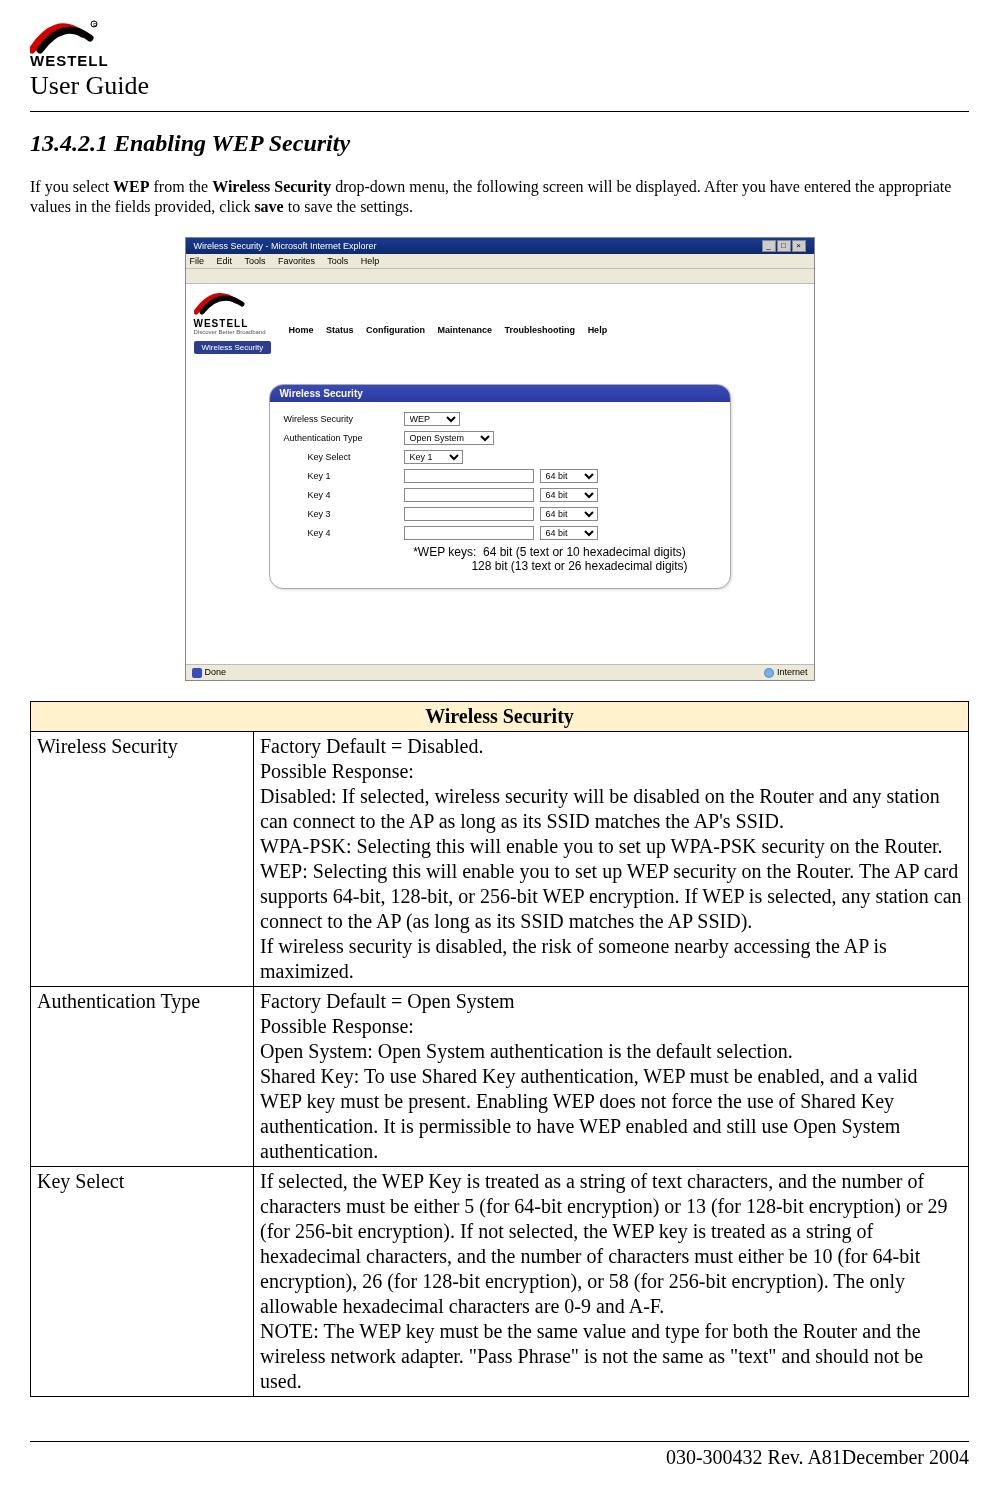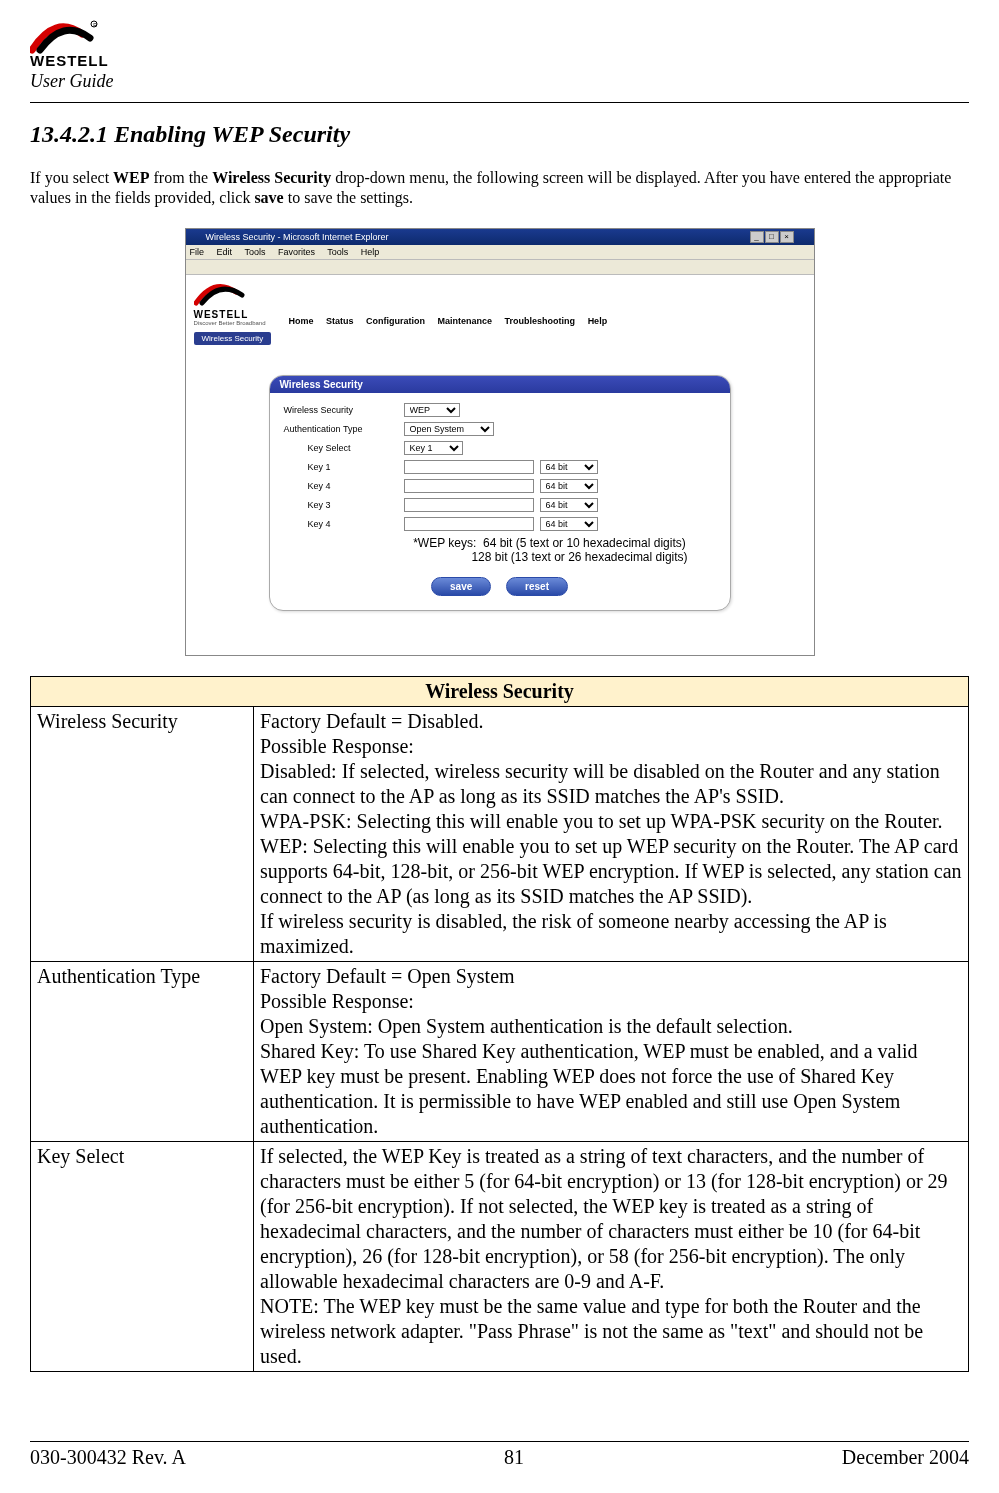--- a/index.html
+++ b/index.html
@@ -14,22 +14,21 @@
     background: #fff;
     position: relative;
   }
   .page {
     box-sizing: border-box;
     padding: 20px 30px 0 30px;
     position: relative;
     height: 100%;
   }
   .user-guide {
-    font-style: italic;
-    font-size: 18px;
+    font-size: 26px;
     margin-top: 2px;
     margin-bottom: 10px;
   }
   .hr-top {
     border: none;
     border-top: 1.5px solid #000;
     margin: 2px 0 18px 0;
   }
   h2.section-title {
     font-style: italic;
@@ -52,21 +51,21 @@
     border: 1px solid #888;
     background: #e8e8e8;
     font-family: Tahoma, Arial, sans-serif;
     font-size: 10px;
     text-align: left;
     box-sizing: border-box;
   }
   .ss-titlebar {
     background: linear-gradient(#1a3a8f, #0d2a6d);
     color: #fff;
-    padding: 2px 20px;
+    padding: 2px 8px;
     display: flex;
     justify-content: space-between;
     align-items: center;
     font-size: 9px;
     gap: 8px;
   }
   .ss-winbtns span {
     display: inline-block;
     width: 12px;
     height: 10px;
@@ -237,21 +236,21 @@
     left: 30px;
     right: 30px;
   }
   .hr-bottom {
     border: none;
     border-top: 1.5px solid #000;
     margin: 0 0 4px 0;
   }
   .footer-row {
     display: flex;
-    justify-content: space-between;
+    justify-content: flex-end;
     font-size: 20px;
   }
 
   
   .logo-block {
     position: relative;
     width: 90px;
   }
   .logo-block svg { display: block; }
   .logo-text {
@@ -356,26 +355,26 @@
             </div>
             <div class="ss-row indent">
               <div class="ss-label" style="width:96px;">Key 4</div>
               <input class="ss-input" style="">
               <select class="ss-select"><option>64 bit</option></select>
             </div>
             <div class="ss-note">
               <span>*WEP keys:</span>&nbsp;&nbsp;<span>64 bit (5 text or 10 hexadecimal digits)</span><br>
               &nbsp;&nbsp;&nbsp;&nbsp;&nbsp;&nbsp;&nbsp;&nbsp;&nbsp;&nbsp;&nbsp;&nbsp;&nbsp;&nbsp;&nbsp;&nbsp;&nbsp;&nbsp;<span>128 bit (13 text or 26 hexadecimal digits)</span>
             </div>
-            <div class="ss-btnrow">
-              <span class="ss-btn">save</span>
-              <span class="ss-btn">reset</span>
-            </div>
           </div>
         </div>
+      </div>
+      <div class="ss-status">
+        <span><span class="done-icon"></span><span>Done</span></span>
+        <span><span class="net-icon"></span><span>Internet</span></span>
       </div>
     </div>
   </div>
 
   <table class="spec">
     <tbody>
         <tr>
           <th colspan="2">Wireless Security</th>
         </tr>
     <tr>

